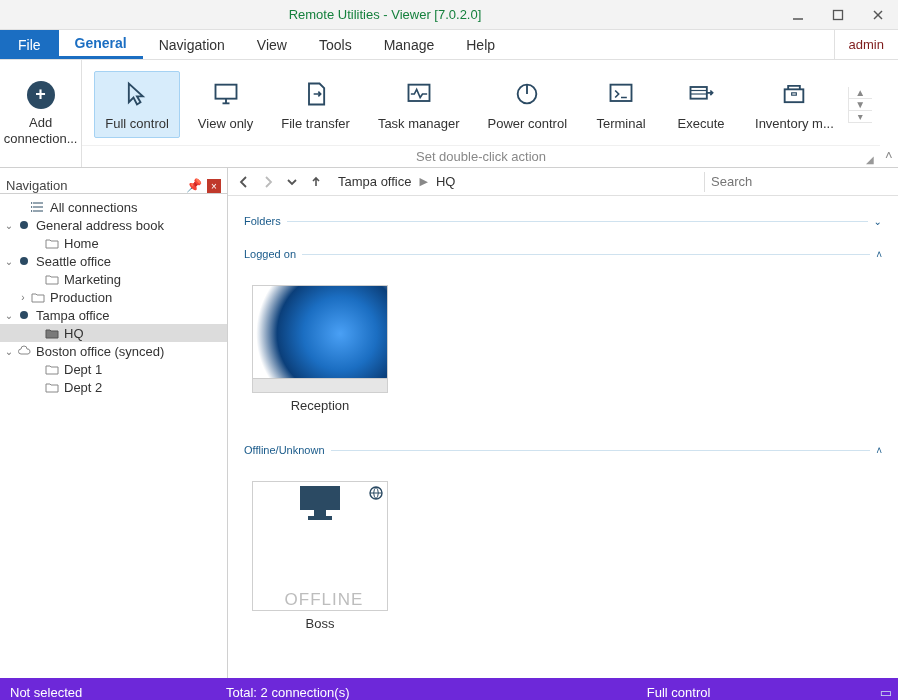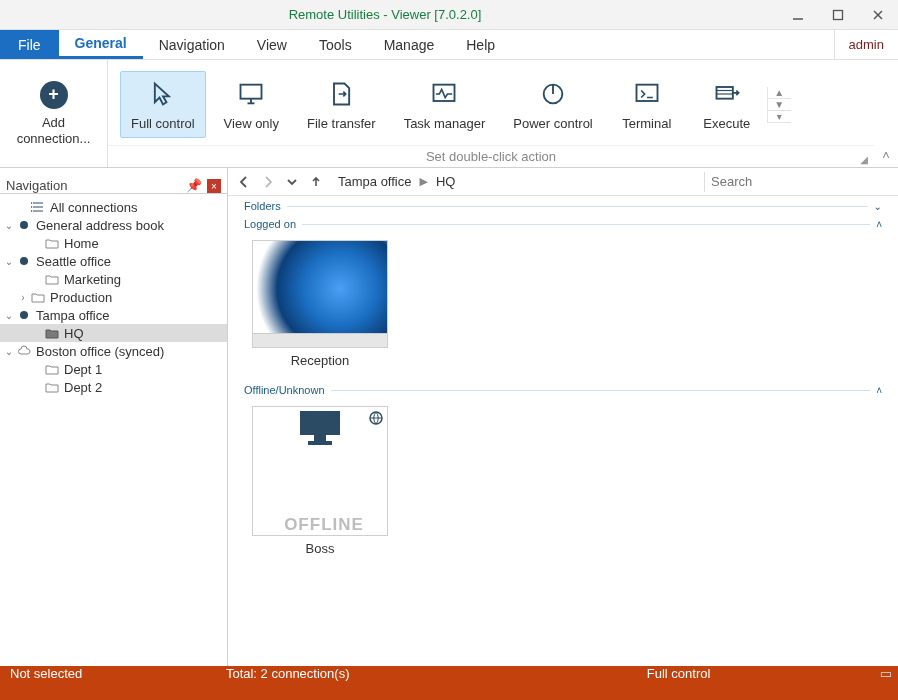--- a/index.html
+++ b/index.html
@@ -60,37 +60,37 @@
   .navlabel{ }
 
   
   .main { flex:1; display:flex; flex-direction:column; min-width:0;}
   .pathbar { height:28px; border-bottom:1px solid #e0e0e0; display:flex; align-items:center; padding:0 4px;}
   .pathbar .navbtn { width:24px; height:24px; display:flex; align-items:center; justify-content:center; color:#555; }
   .pathbar .navbtn.dis { color:#bbb;}
   .pathbar .crumbs { flex:1; display:flex; align-items:center; padding-left:10px; font-size:13px;}
   .pathbar .crumbs .sep{ margin:0 8px; color:#888; font-size:11px;}
   .pathbar .search { width:190px; height:20px; border:0; border-left:1px solid #ddd; padding:0 6px; font-size:13px; color:#999; outline:none;}
-  .section-hdr { height:16px; display:flex; align-items:center; font-size:11px; color:#195a8a; margin:2px 8px; }
+  .section-hdr { height:16px; display:flex; align-items:center; font-size:11px; color:#195a8a; margin:17px 8px; }
   .section-hdr .line{ flex:1; border-bottom:1px solid #cfe2ef; height:1px; margin-left:6px;}
   .section-hdr .chev{ font-size:10px; color:#195a8a; margin-left:6px;}
   .content { flex:1; overflow:auto; padding: 0 8px;}
 
   .conn-grid { display:flex; flex-wrap:wrap; gap:10px; padding:6px 2px 12px 2px;}
   .conn-tile { width:164px; display:flex; flex-direction:column; align-items:center;}
   .thumb { width:136px; height:108px; border:1px solid #cfcfcf; background:#fff; display:flex; align-items:center; justify-content:center; position:relative; overflow:hidden;}
   .thumb .wall { position:absolute; inset:0; background: radial-gradient(circle at 65% 45%, #4aa0f5 0%, #1b6ec2 35%, #0b3f7a 60%, #ffffff 80%);}
   .thumb .taskbar { position:absolute; bottom:0; left:0; right:0; height:14px; background:#e6e6e6; border-top:1px solid #ccc;}
   .conn-tile .name { margin-top:5px; font-size:13px;}
-  .offline-lbl { color:#bdbdbd; font-size:17px; font-weight:700; letter-spacing:1px;margin-left:8px;}
+  .offline-lbl { color:#bdbdbd; font-size:17px; font-weight:400; letter-spacing:1px;margin-left:8px;}
   .thumb .globe { position:absolute; top:4px; right:4px; color:#2b4a63;}
   .thumb .monitor{ color:#2b4a63;}
 
   
-  .statusbar { height:34px; background:#c2410c; color:#fff; display:flex; align-items:flex-start; font-size:13px;}
+  .statusbar { height:22px; background:#6d28d9; color:#fff; display:flex; align-items:flex-end; font-size:13px;}
   .statusbar .cell{ padding:0 10px;}
   .statusbar .grow{ flex:1; text-align:center;}
   .statusbar .mode{ flex:1; text-align:center;}
   .statusbar .grip{ width:24px; text-align:center; color:#cfe2ef;}
 </style>
 </head>
 <body>
 
 <div class="titlebar">
   <div class="title">Remote Utilities - Viewer [7.0.2.0]</div>
@@ -198,20 +198,30 @@
       <div class="ribbon-btn">
         <div class="ic">
             <svg viewBox="0 0 24 24">
               <rect x="3" y="6" width="14" height="10" fill="none" stroke="currentColor" stroke-width="1.6"></rect>
               <line x1="3" y1="9" x2="17" y2="9" stroke="currentColor"></line>
               <line x1="3" y1="12" x2="17" y2="12" stroke="currentColor"></line>
               <path d="M17 11 H22 M20 9 L22 11 L20 13" fill="none" stroke="currentColor" stroke-width="1.4"></path>
             </svg>
           </div>
         <div class="txt">Execute</div>
+      </div>
+      <div class="ribbon-btn">
+        <div class="ic">
+            <svg viewBox="0 0 24 24">
+              <rect x="4" y="8" width="16" height="11" fill="none" stroke="currentColor" stroke-width="1.6"></rect>
+              <path d="M7 8 V5 H17 V8" fill="none" stroke="currentColor" stroke-width="1.6"></path>
+              <rect x="10" y="11" width="4" height="2" fill="none" stroke="currentColor"></rect>
+            </svg>
+          </div>
+        <div class="txt">Inventory m...</div>
       </div>
       <div class="ribbon-scroller">
         <div>▲</div>
         <div>▼</div>
         <div>▾</div>
       </div>
     </div>
     <div class="ribbon-caption">
       <span>Set double-click action</span>
       <span class="corner">◢</span>

